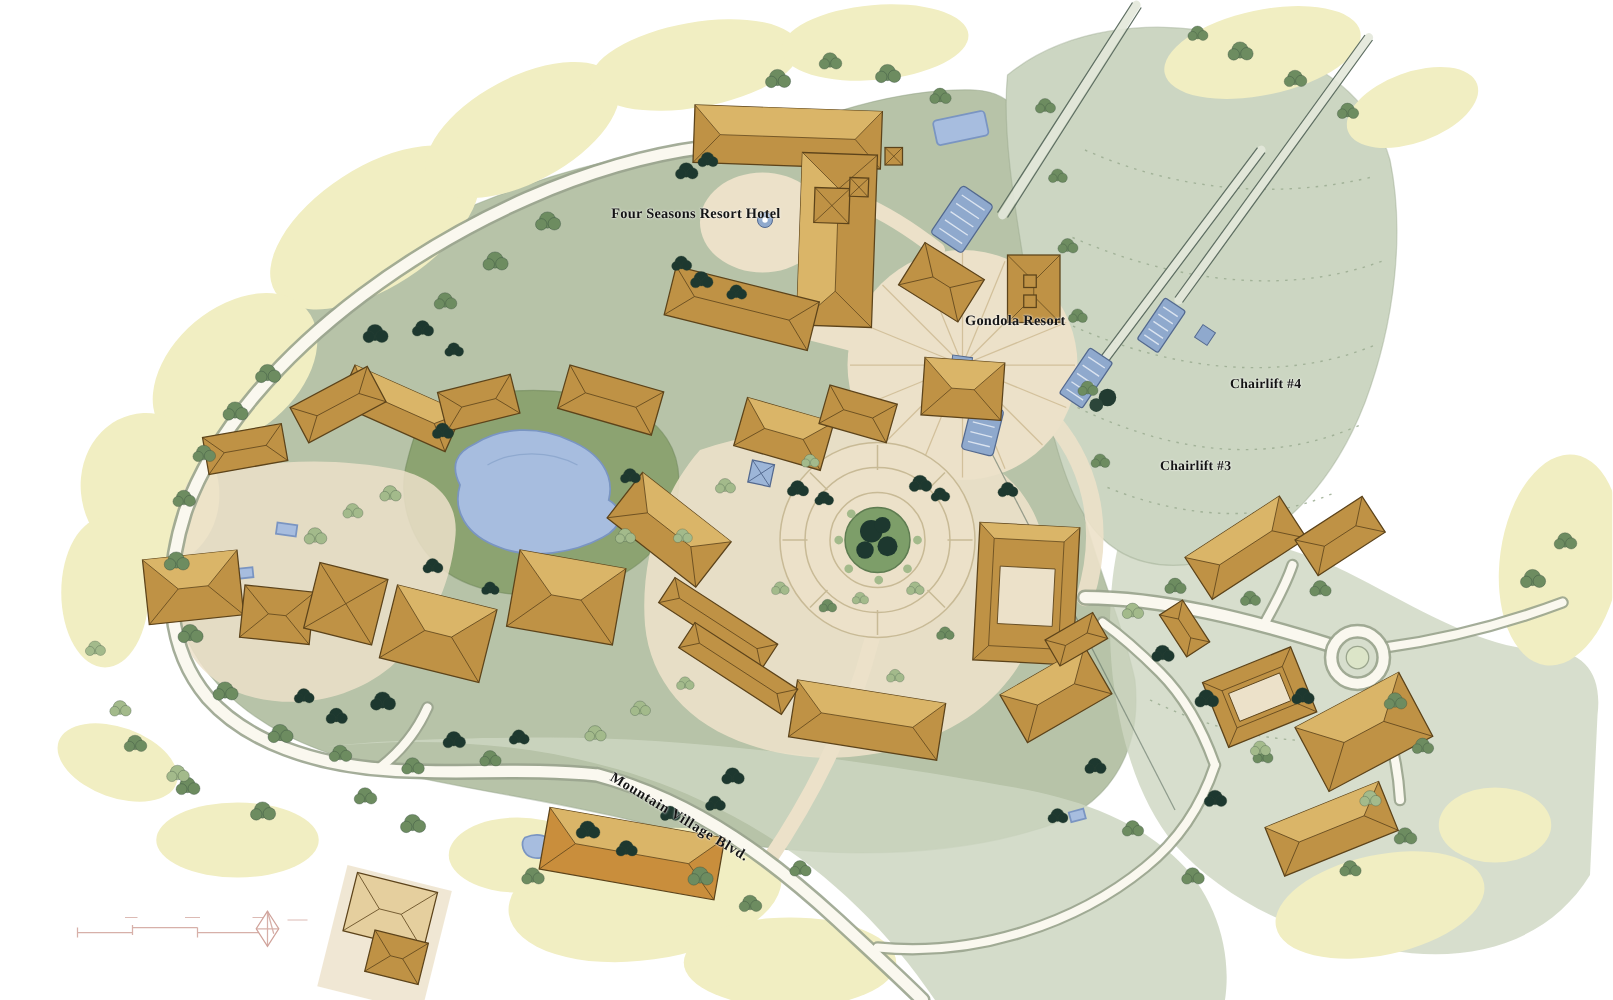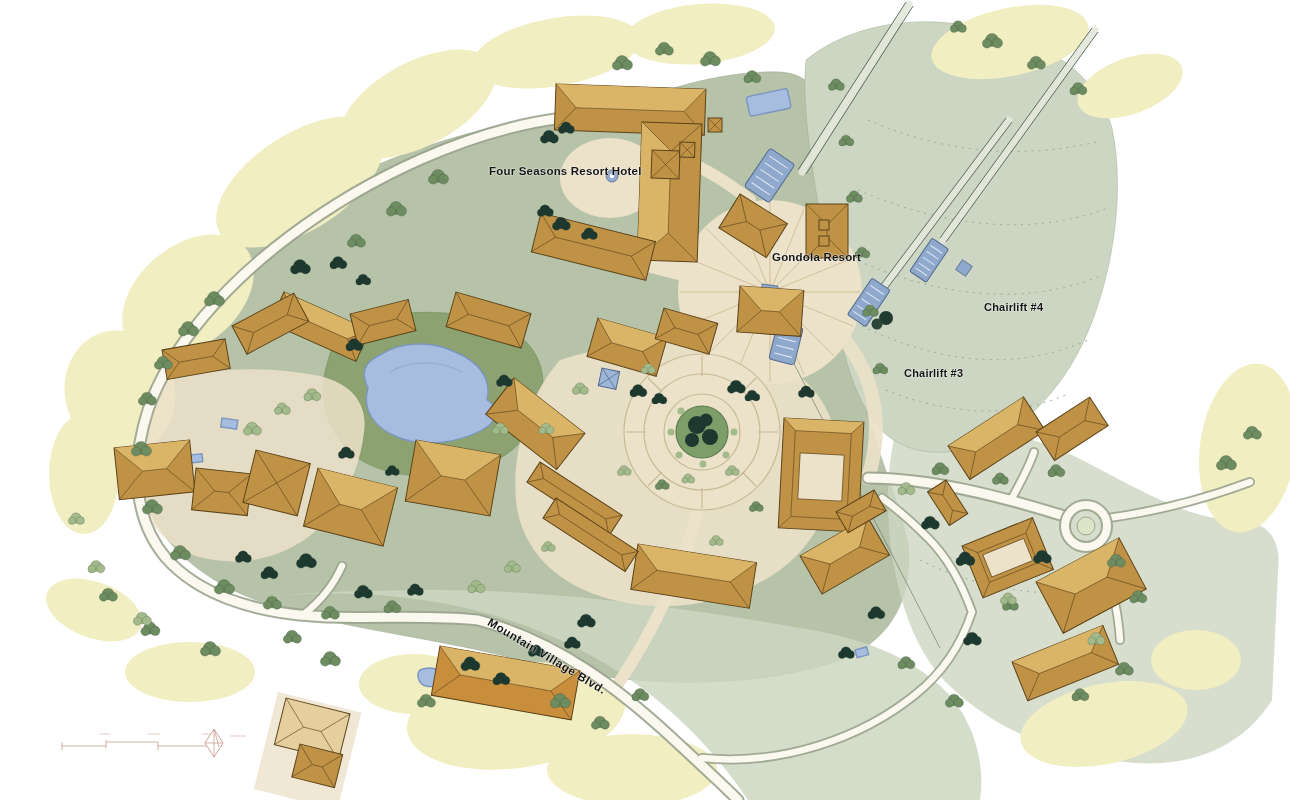--- a/index.html
+++ b/index.html
@@ -1,17 +1,17 @@
 <!DOCTYPE html>
 <html style="--paper: #ffffff; --canopy: #f1eec2; --sage: #b7c3a8; --slope: #ccd6c2; --wash: #cdd6c1; --lawn: #8ca371; --cream: #ece1c9; --road-fill: #faf8ef; --road-edge: #9aa48e; --roof: #bf9245; --roof-light: #dbb76a; --roof-line: #5c431a; --roof-pale: #e5cf9e; --tree-dark: #1d382f; --tree-mid: #6d8c60; --tree-light: #a3ba8b; --water: #a7bddf; --water-edge: #7a95c2; --lift-blue: #8fa9cd; --lift-blue-dark: #53698f; --cable: #5f6f63; --label-ink: #141414; --scale-pink: #d0a29a;"><head>
 <meta charset="utf-8">
 <style>
   html,body{margin:0;padding:0;background:var(--paper,#fff);}
   .stage{position:relative;width:1290px;height:800px;overflow:hidden;background:var(--paper,#fff);
-         font-family:Liberation Sans, sans-serif;border-radius:18px;}
+         font-family:Liberation Serif, serif;border-radius:18px;}
   .stage svg{position:absolute;left:0;top:0;}
   .map-label{position:absolute;white-space:nowrap;font-weight:bold;font-size:11.5px;
              color:var(--label-ink,#141414);letter-spacing:.2px;
              text-shadow:0 0 2px rgba(255,255,255,.85),0 0 1px rgba(255,255,255,.9);}
   .map-label.small{font-size:11px;margin-top:45px;}
   .map-label.rot{transform:rotate(31deg);transform-origin:left top;letter-spacing:.6px;}
   
   .cnp{fill:var(--canopy);}
   .sage{fill:var(--sage);stroke:#93a288;stroke-opacity:.45;stroke-width:1;}
   .slope{fill:var(--slope);stroke:#93a288;stroke-opacity:.4;stroke-width:1;}
@@ -489,16 +489,16 @@
     </g>
     <g transform="translate(152,11)">
       <path d="M0,-14 L9,0 L0,14 L-9,0 Z" fill="#ffffff" stroke="var(--scale-pink)" stroke-width="1"></path>
       <path class="scl" d="M0,-14 L0,14 M-9,0 L9,0 M0,-14 L5,4"></path>
     </g>
   </g>
 </svg>
 
 <div class="map-label" style="left:489px;top:165px">Four Seasons Resort Hotel</div>
 <div class="map-label" style="left:772px;top:251px">Gondola Resort</div>
-<div class="map-label small" style="left:904px;top:322px">Chairlift #3</div>
+<div class="map-label small" style="left:928px;top:322px">Chairlift #3</div>
 <div class="map-label small" style="left:984px;top:256px">Chairlift #4</div>
 <div class="map-label rot" style="left:492px;top:616px">Mountain Village Blvd.</div>
 </div>
 
 </body></html>

